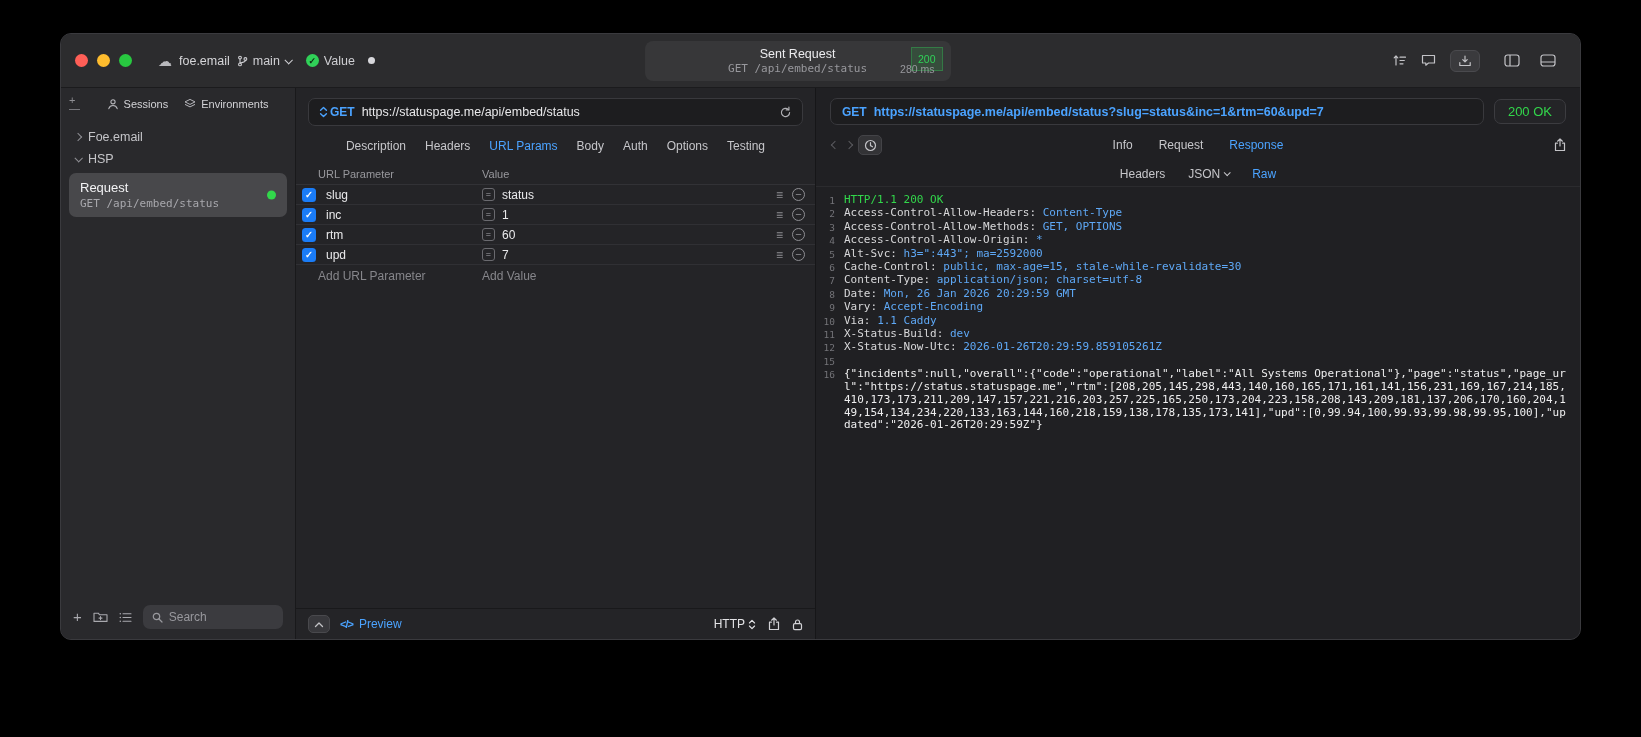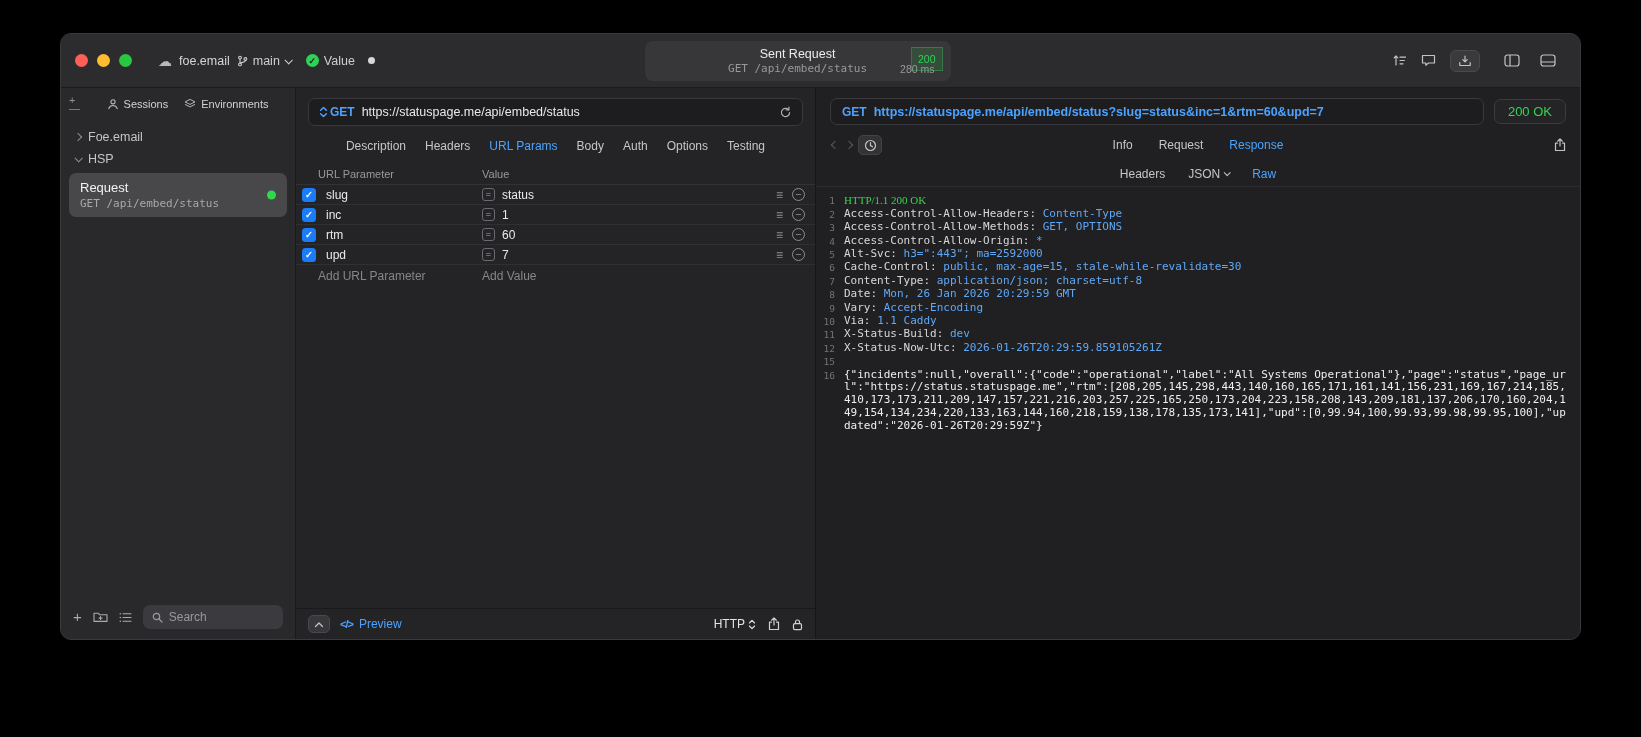--- a/index.html
+++ b/index.html
@@ -103,21 +103,21 @@
   .clock-btn { width:24px; height:20px; background:#333336; border:1px solid #434347; border-radius:5px; display:inline-flex; align-items:center; justify-content:center; color:#c3c3c7; }
   .rtabs { position:absolute; left:50%; transform:translateX(-50%); display:flex; gap:26px; font-size:12px; color:#c6c6ca; }
   .share-right { margin-left:auto; color:#c3c3c7; display:inline-flex; }
   .subtabs { display:flex; justify-content:center; gap:23px; align-items:center; height:26px; font-size:12px; color:#c6c6ca; border-bottom:1px solid #2b2b2e; }
   .subtab { display:flex; align-items:center; gap:4px; }
   .subtab .chev { width:5px; height:5px; }
   .code-area { flex:1; overflow:hidden; padding:7px 8px 7px 0; font-family:"DejaVu Sans Mono", monospace; font-size:11px; line-height:12.8px; }
   .cline { display:flex; min-height:12.8px; }
   .lnum { flex:none; width:28px; text-align:right; padding-right:9px; color:#737378; font-size:9.5px; line-height:13.4px; }
   .ltext { flex:1; min-width:0; white-space:pre-wrap; word-break:break-all; color:#e4e4e6; }
-  .tok-status { color:#32d74b;font-family:Liberation Serif, serif; }
+  .tok-status { color:#32d74b; }
   .tok-name { color:#d8d8da; }
   .tok-val { color:#5ea8f6; }
   .tok-body { color:#eeeeef; }
   svg { display:block; }
 </style>
 </head>
 <body>
 
 <div class="window">
 

